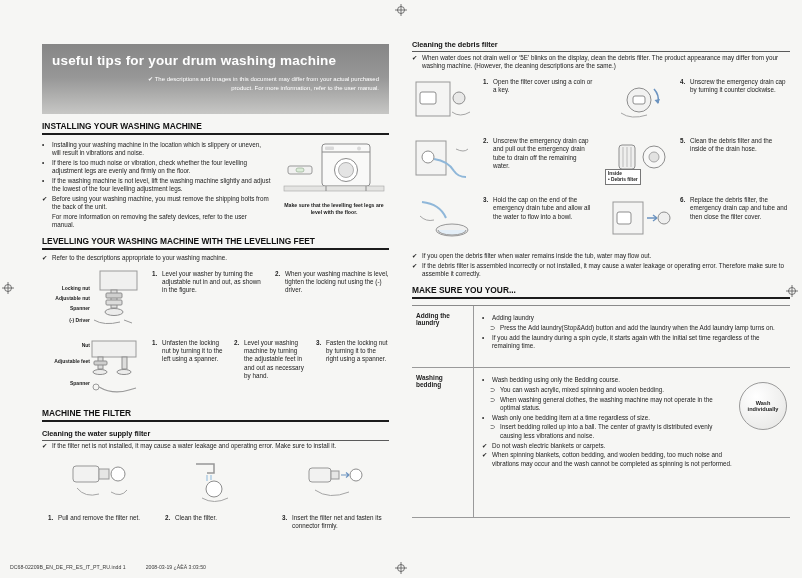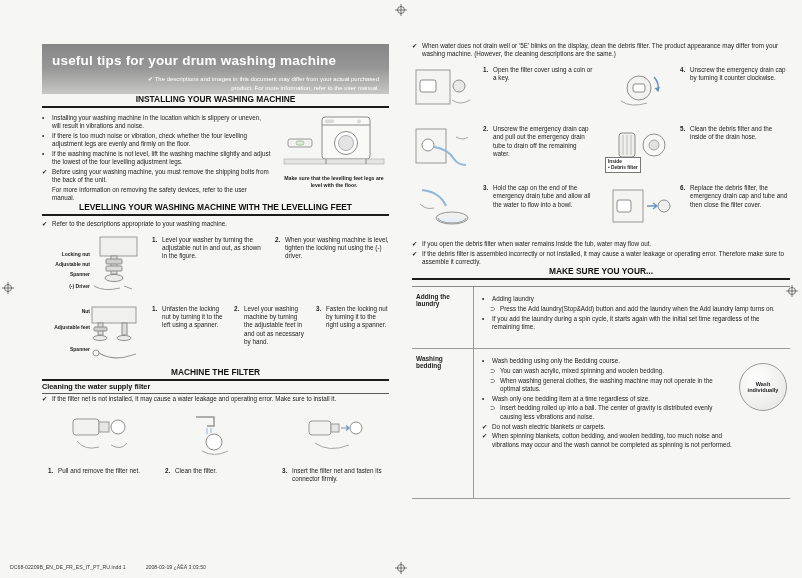--- a/index.html
+++ b/index.html
@@ -11,25 +11,25 @@
   .crop { position:absolute; width:12px; height:12px; }
   .crop.top    { left:395px; top:2px; }
   .crop.bottom { left:395px; top:560px; }
   .crop.left   { left:2px;  top:280px; }
   .crop.right  { left:786px; top:283px; }
 
   .col-left  { position:absolute; left:42px; top:44px; width:347px; }
   .col-right { position:absolute; left:412px; top:40px; width:378px; }
 
   
-  .banner { height:50px; background:linear-gradient(180deg,#868686 0%,#979797 48%,#c7c7c5 100%); }
+  .banner { height:70px; background:linear-gradient(180deg,#868686 0%,#979797 48%,#c7c7c5 100%); }
   .banner-title { font-size:13.5px; font-weight:bold; color:#fff; padding:9px 0 0 10px; letter-spacing:0.2px; }
   .banner-sub { font-size:6px; color:#fff; text-align:right; padding:7px 10px 0 90px; line-height:1.45; }
 
-  .h-rule { font-size:8.4px; font-weight:bold; color:#111; border-bottom:2px solid #1c1c1c; padding-bottom:2px; margin-top:0;text-align:center; }
+  .h-rule { font-size:8.4px; font-weight:bold; color:#111; border-bottom:2px solid #1c1c1c; padding-bottom:2px; margin-top:7px; }
   .h-thin { font-size:7.3px; font-weight:bold; color:#111; border-bottom:1px solid #5a5a5a; padding-bottom:2px; }
 
   .li { display:flex; gap:3px; font-size:6.3px; line-height:1.32; margin-top:1.5px; }
   .li .mk { flex:0 0 7px; }
   .li.indent { margin-left:8px; }
   .note { margin-top:4px; }
 
   .step { display:flex; gap:2px; font-size:6.3px; line-height:1.32; }
   .step .num { font-weight:bold; flex:0 0 8px; }
 
@@ -212,21 +212,21 @@
             <span>Level your washing machine by turning the adjustable feet in and out as necessary by hand.</span>
           </div>
         <div class="step">
             <span class="num">3.</span>
             <span>Fasten the locking nut by turning it to the right using a spanner.</span>
           </div>
       </div>
     </div>
 
     <div class="h-rule">MACHINE THE FILTER</div>
-    <div style="margin-top:1px">
+    <div style="margin-top:7px">
       <div class="h-thin">Cleaning the water supply filter</div>
     </div>
     <div class="li">
         <span class="mk">✔</span>
         <span>If the filter net is not installed, it may cause a water leakage and operating error. Make sure to install it.</span>
       </div>
 
     <div class="filter-grid">
       <div class="fcell">
         <svg width="64" height="48" viewBox="0 0 64 48">
@@ -265,20 +265,21 @@
         <div class="fcap">
             <span class="num">3.</span>
             <span>Insert the filter net and fasten its connector firmly.</span>
           </div>
       </div>
     </div>
   </div>
 
   <div class="col-right">
 
+    <div class="h-thin">Cleaning the debris filter</div>
     <div class="li">
         <span class="mk">✔</span>
         <span>When water does not drain well or ‘5E’ blinks on the display, clean the debris filter. The product appearance may differ from your washing machine. (However, the cleaning descriptions are the same.)</span>
       </div>
 
     <div class="debris-grid">
 
       <div class="dstep">
         <div class="pic">
           <svg width="64" height="46" viewBox="0 0 64 46">

